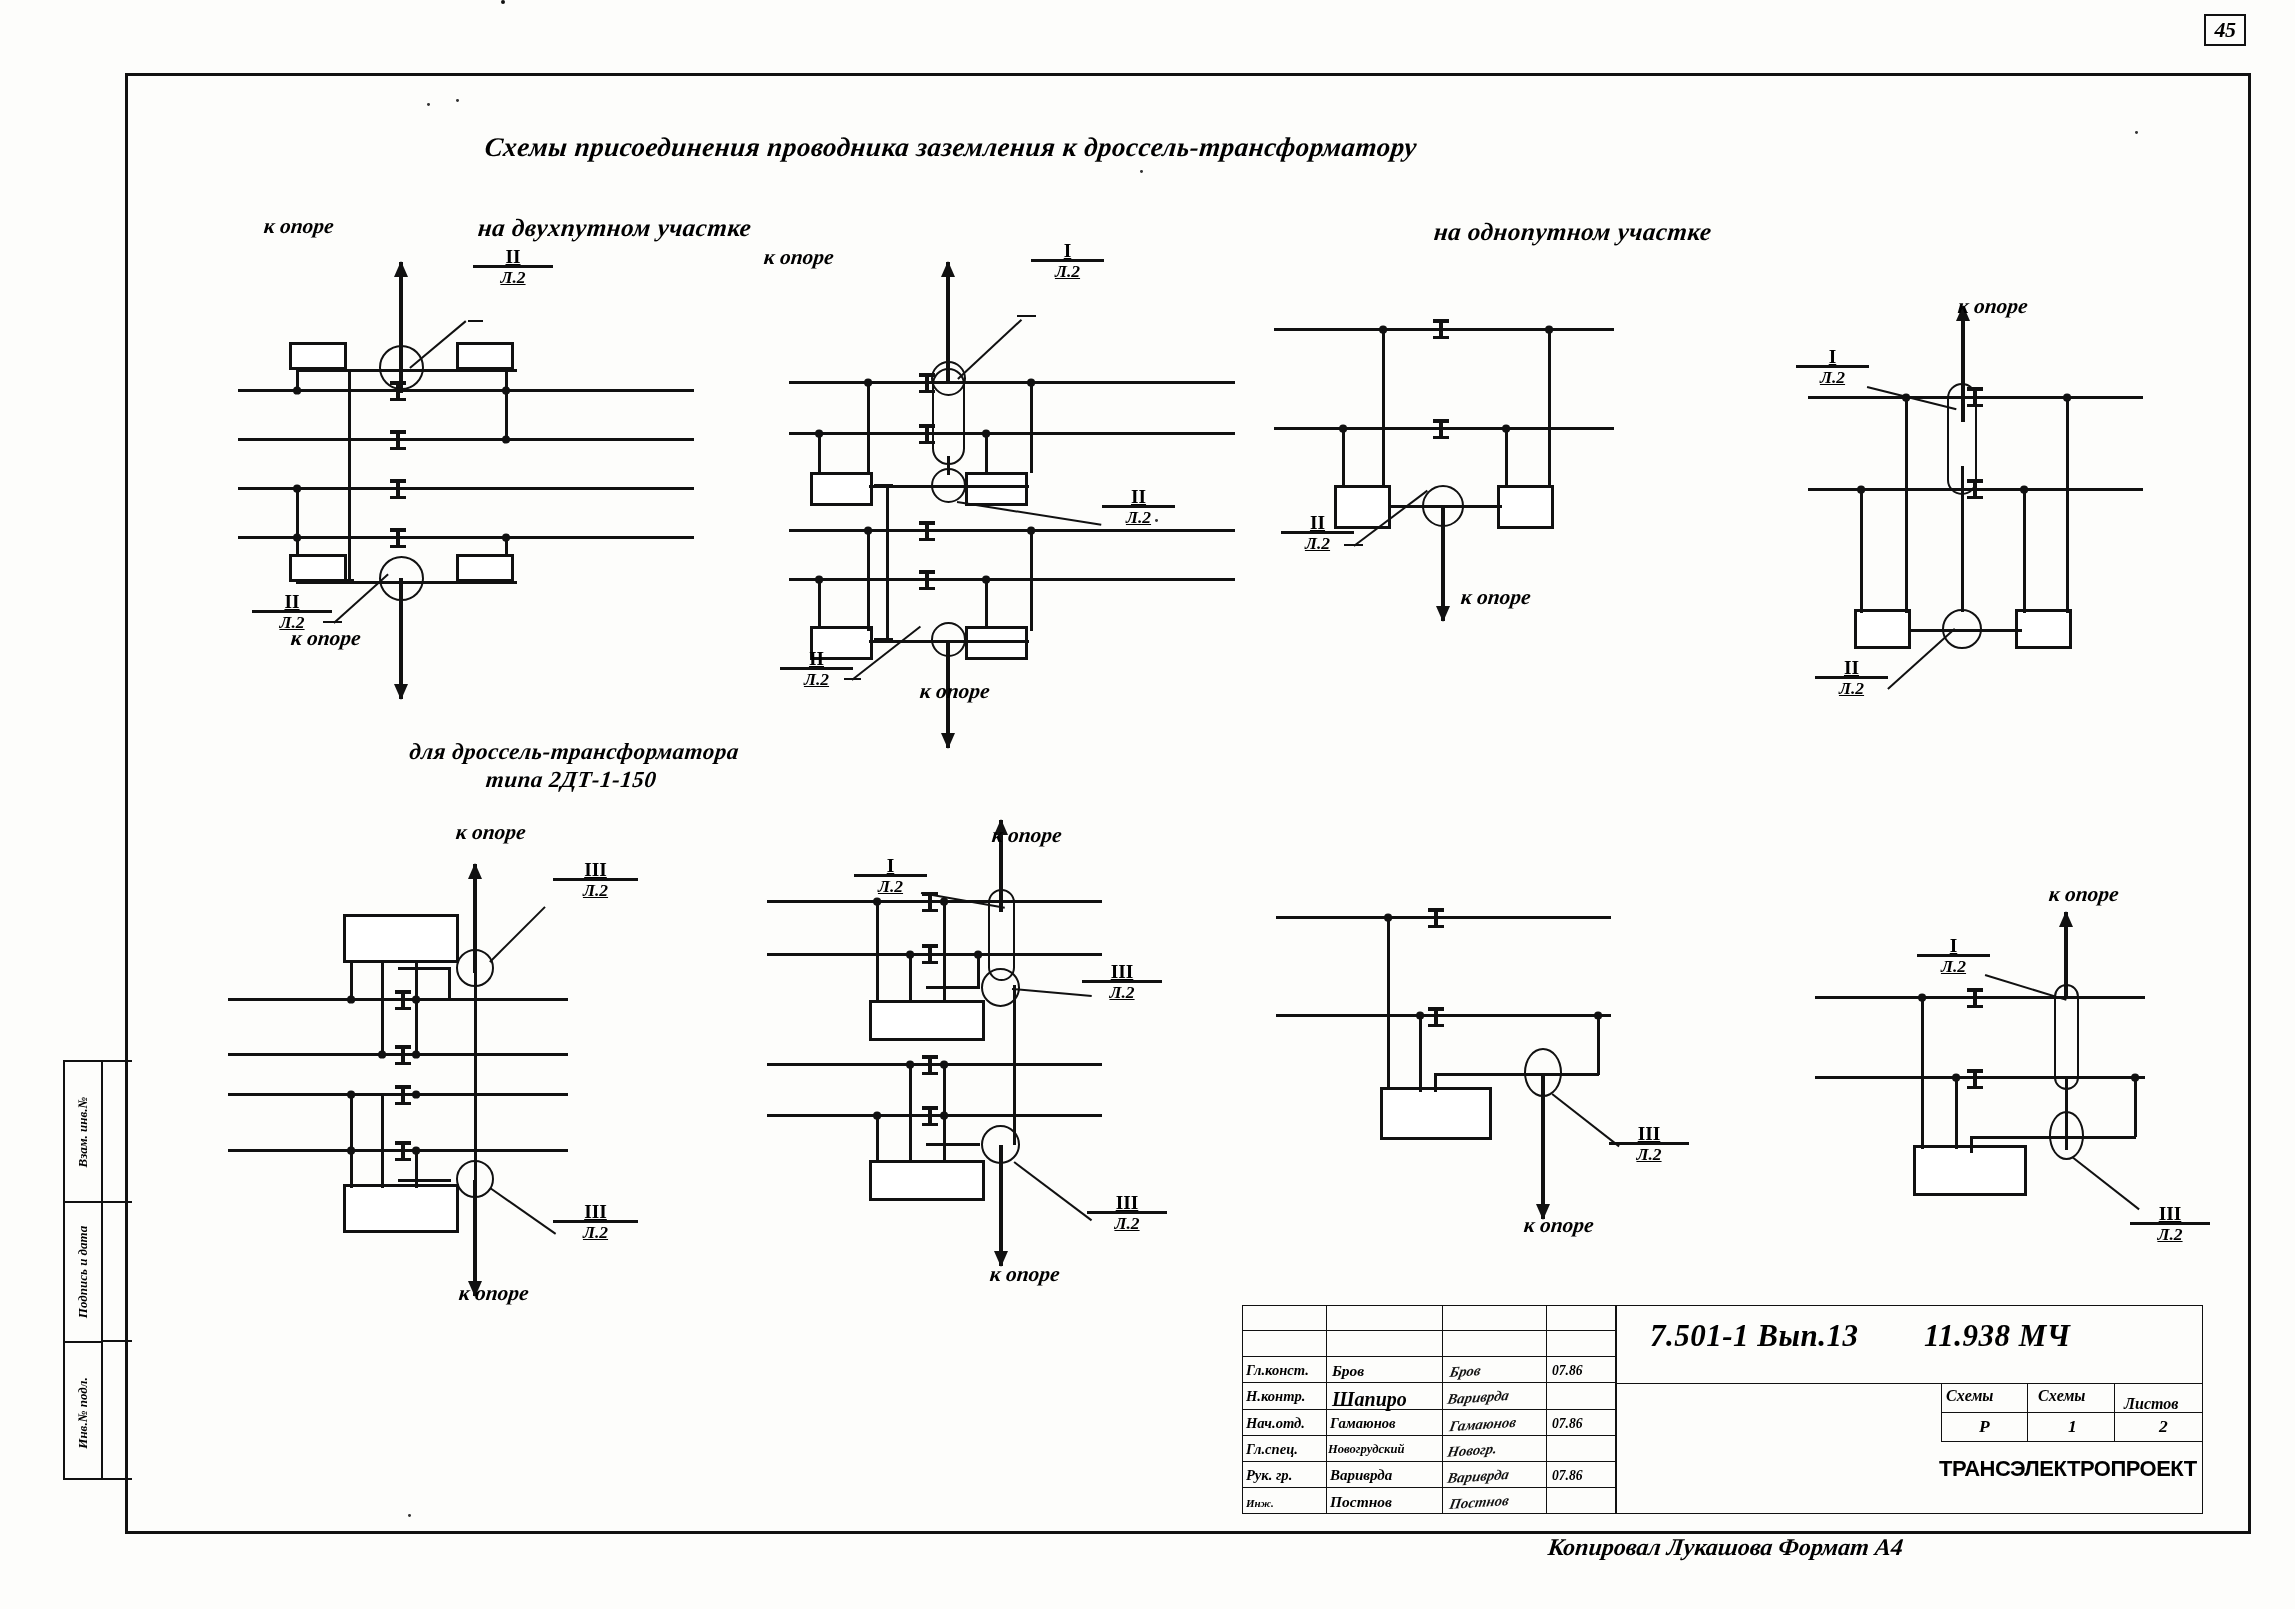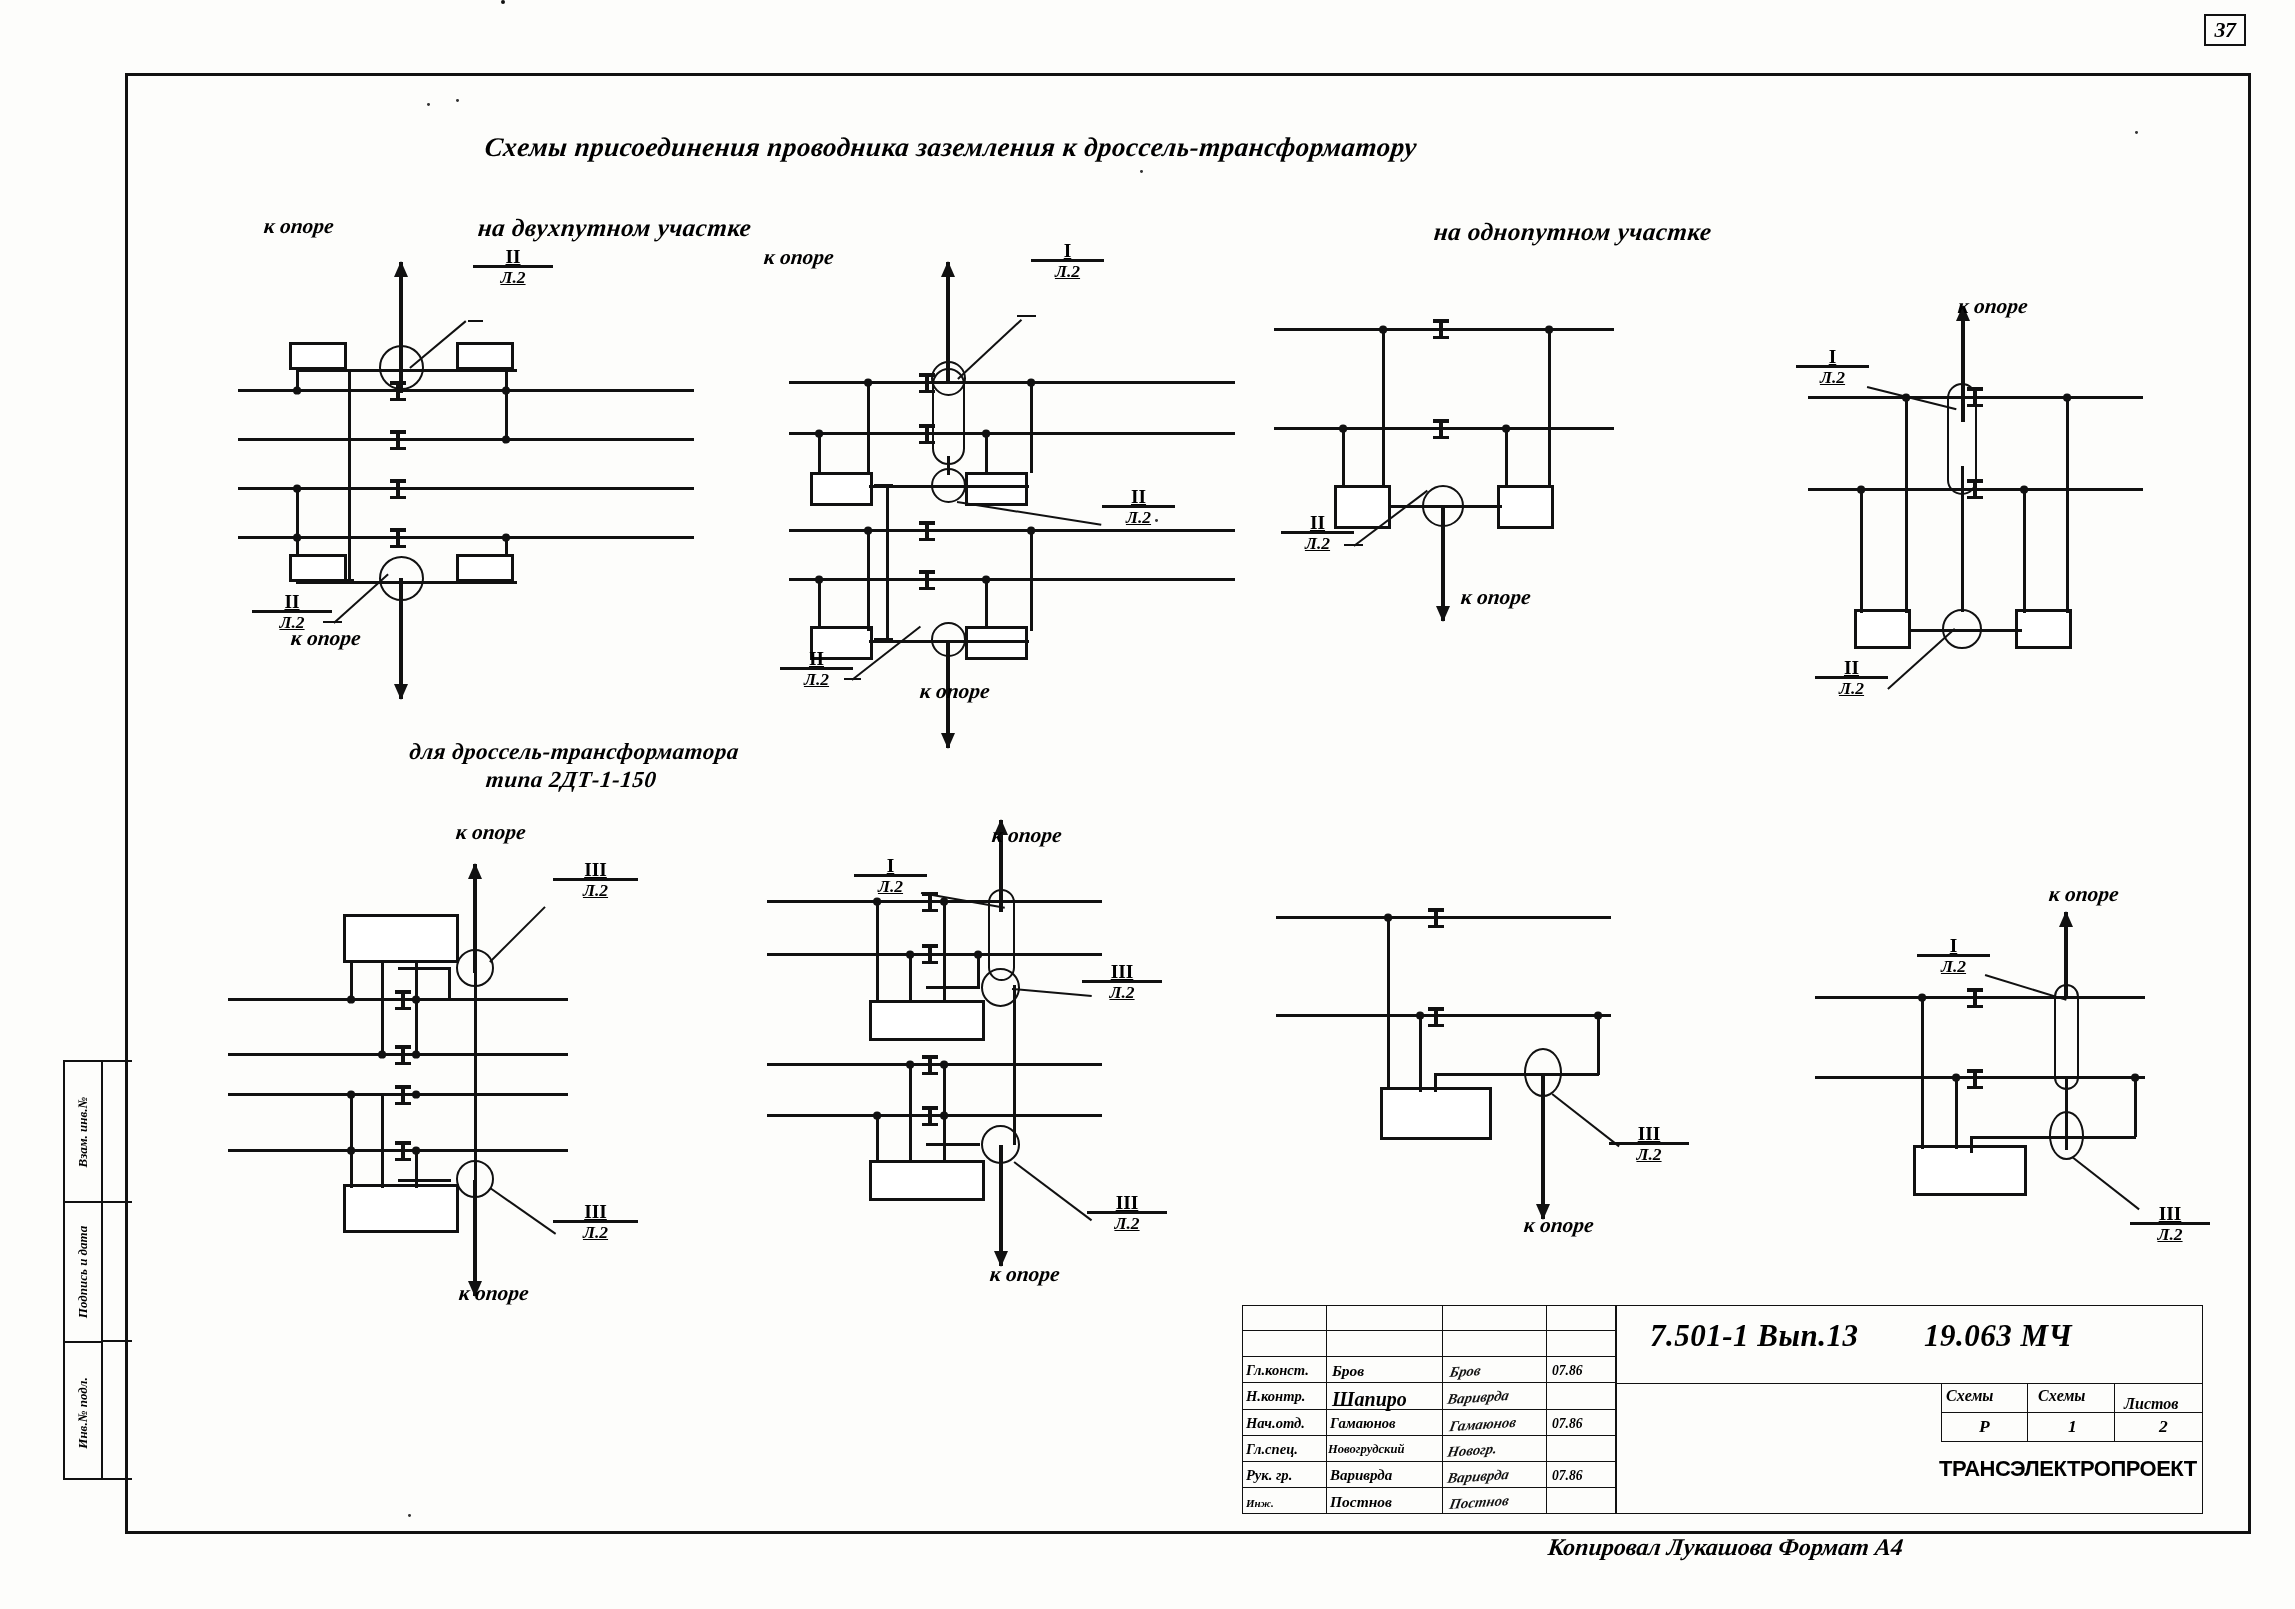--- a/index.html
+++ b/index.html
@@ -96,21 +96,21 @@
       font-family:"Liberation Serif",serif;font-style:italic;font-weight:bold;
       transform:skewX(-6deg);}
   .dot{position:absolute;width:2.9px;height:2.9px;background:#333;border-radius:50%;}
 </style>
 </head>
 <body>
 
 <div class="sheet">
 
   <div class="pagenum">
-    <span>37</span>
+    <span>45</span>
   </div>
 
   <div class="frame-outer"></div>
 
   <div class="leftcol">
     <div class="seg" style="top:0;height:141px">
       <span class="vtxt">Взам. инв.№</span>
     </div>
     <div class="seg" style="top:141px;height:140px">
       <span class="vtxt">Подпись и дата</span>
@@ -550,21 +550,21 @@
 
     <span class="tbtxt" style="left:704px;top:82px;font-size:16px">Схемы</span>
     <span class="tbtxt" style="left:796px;top:82px;font-size:16px">Схемы</span>
     <span class="tbtxt" style="left:882px;top:90px;font-size:16px">Листов</span>
     <span class="tbtxt" style="left:737px;top:111px;font-size:17.5px">Р</span>
     <span class="tbtxt" style="left:826px;top:111px;font-size:17.5px">1</span>
     <span class="tbtxt" style="left:917px;top:111px;font-size:17.5px">2</span>
   </div>
 
   <div id="tb-code">7.501-1 Вып.13</div>
-  <div id="tb-mark">19.063 МЧ</div>
+  <div id="tb-mark">11.938 МЧ</div>
   <div id="tb-org">ТРАНСЭЛЕКТРОПРОЕКТ</div>
   <div id="copied">Копировал Лукашова    Формат А4</div>
 
   <div class="dot" style="left:427px;top:103px"></div>
   <div class="dot" style="left:1140px;top:170px"></div>
   <div class="dot" style="left:1155px;top:519px"></div>
   <div class="dot" style="left:456px;top:99px"></div>
   <div class="dot" style="left:408px;top:1514px"></div>
   <div class="dot" style="left:2135px;top:131px"></div>
 </div>

